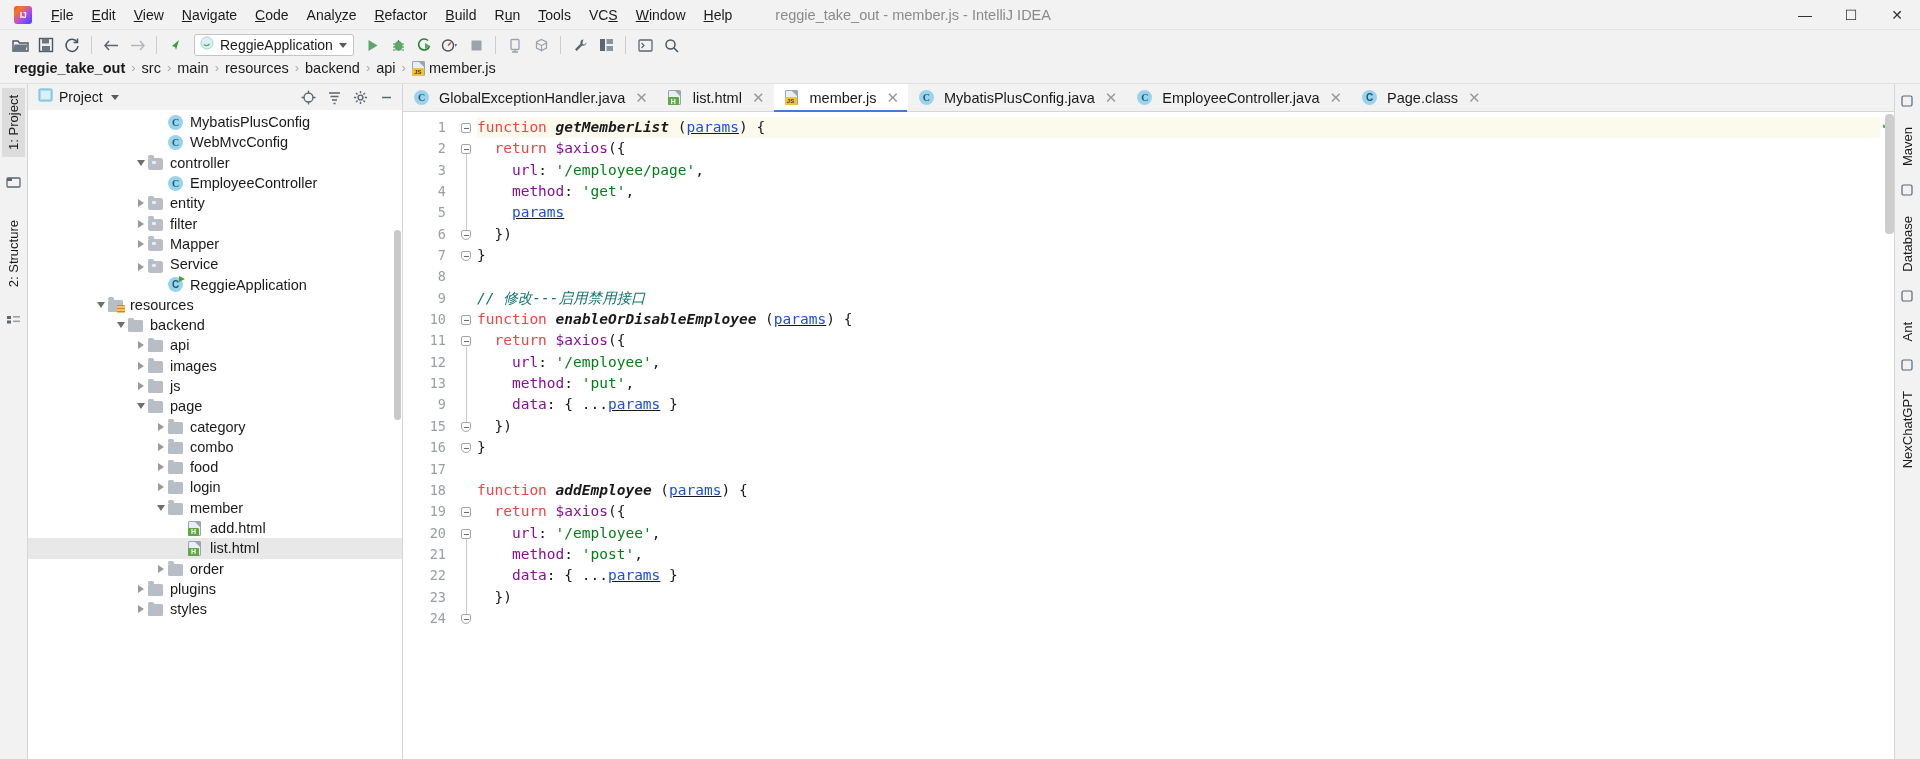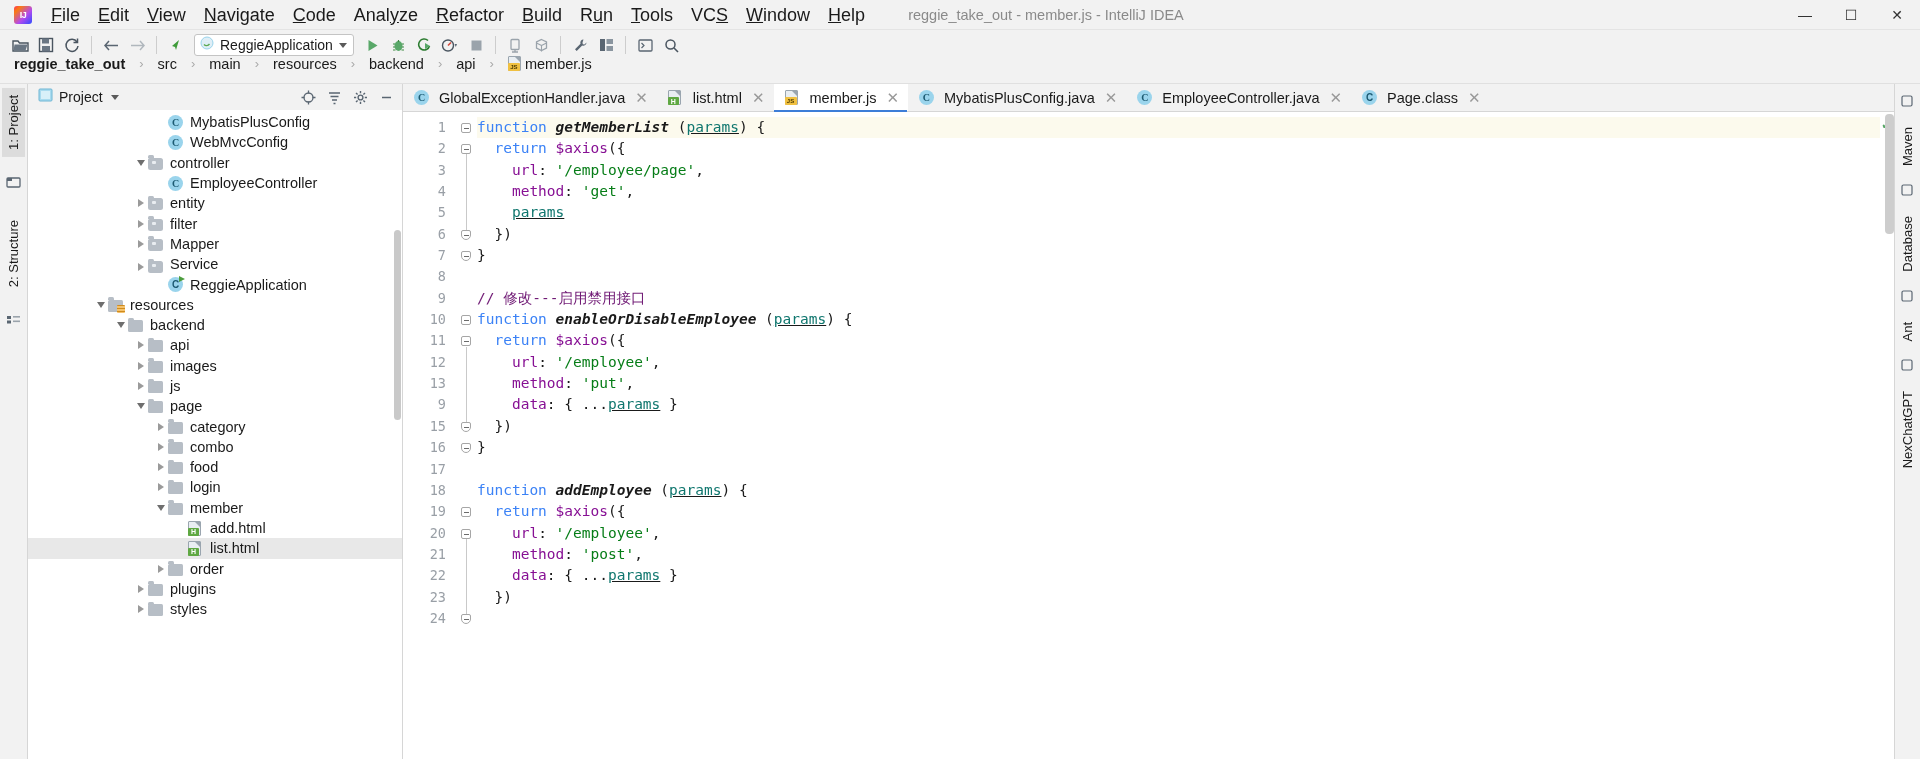--- a/index.html
+++ b/index.html
@@ -23,21 +23,21 @@
     border-radius: 3px; position: relative; flex: 0 0 18px;
     background: linear-gradient(135deg,#fe315d 0%,#f97a12 20%,#b24aee 60%,#2d4cff 100%);
   }
   .ij-logo::after {
     content: "IJ"; position: absolute; inset: 0; color: #fff;
     font-size: 9px; font-weight: bold; display: flex; align-items: center; justify-content: center;
     letter-spacing: -0.5px;
   }
   .menubar { display: flex; align-items: center; gap: 0; }
   .menu-item {
-    font-size: 18px; padding: 3px 9px; color: #1a1a1a; cursor: default;
+    font-size: 14px; padding: 3px 9px; color: #1a1a1a; cursor: default;
     white-space: nowrap; line-height: 18px;
   }
   .menu-item u { text-decoration: underline; }
   .win-title {
     font-size: 14.5px; color: #8a8a8a; margin-left: 34px; white-space: nowrap;
   }
   .win-ctrls { position: absolute; right: 0; top: 0; height: 30px; display: flex; }
   .win-btn {
     width: 46px; height: 30px; display: flex; align-items: center; justify-content: center;
     font-size: 14px; color: #333; cursor: default;
@@ -59,22 +59,22 @@
     padding: 0 6px 0 5px; margin: 0 4px; min-width: 160px; cursor: default;
   }
   .runconfig .label { font-size: 14px; color: #1a1a1a; white-space: nowrap; }
   .caret-dn {
     width: 0; height: 0; border-left: 4px solid transparent; border-right: 4px solid transparent;
     border-top: 5px solid #5a5a5a; margin-left: auto;
   }
 
   
   .breadcrumb {
-    height: 24px; display: flex; align-items: center; padding: 0 0 16px 14px;
-    background: #f2f2f2; font-size: 14.5px; gap: 10px; flex: 0 0 24px;
+    height: 24px; display: flex; align-items: flex-start; padding: 0 0 16px 14px;
+    background: #f2f2f2; font-size: 14.5px; gap: 2px; flex: 0 0 24px;
     border-bottom: 1px solid #e0e0e0;
   }
   .crumb { color: #1a1a1a; cursor: default; white-space: nowrap; display:flex; align-items:center; gap:4px;}
   .crumb.bold { font-weight: bold; }
   .crumb-sep { color: #aaa; font-size: 13px; margin: 0 4px; }
 
   
   .body { flex: 1; display: flex; min-height: 0; background: #f2f2f2; }
 
   
@@ -229,26 +229,26 @@
   }
   .fold-tri::after{content:"";position:absolute;left:2px;top:4px;width:5px;height:1px;background:#6b6b6b;}
   .fold-line { position:absolute; left:11px; top:0; bottom:0; width:1px; background:#c9c9c9; }
 
   .code {
     flex: 1; padding-top: 5px; font-family: "DejaVu Sans Mono", monospace;
     font-size: 14.5px; min-width: 0; overflow: hidden; position: relative;
   }
   .cl { height: 21.35px; line-height: 21.35px; white-space: pre; }
   .cl.hl { background: #fcfaed; }
-  .kw   { color: #3b82f6; }
+  .kw   { color: #ef4444; }
   .fn   { color: #1a1a1a; font-style: italic; font-weight: 600; }
-  .pm   { color: #0f766e; text-decoration: underline; text-decoration-color:#1a1a1a;}
+  .pm   { color: #1d4ed8; text-decoration: underline; text-decoration-color:#1a1a1a;}
   .prop { color: #871094; }
   .str  { color: #067d17; }
-  .cmt  { color: #701a75; }
+  .cmt  { color: #0f766e; font-style: italic; }
   .var  { color: #871094; }
   .pn   { color: #1a1a1a; }
 
   .right-gutter {
     width: 14px; flex: 0 0 14px; background: #fff; position: relative;
   }
   .ok-check { position: absolute; right: 2px; top: 5px; color: #59a869; font-size: 13px; font-weight: bold; }
   .code-vscroll {
     position:absolute; right: 0px; top: 2px; width: 9px; height: 120px;
     background: #cdcdcd; border-radius: 4px;

